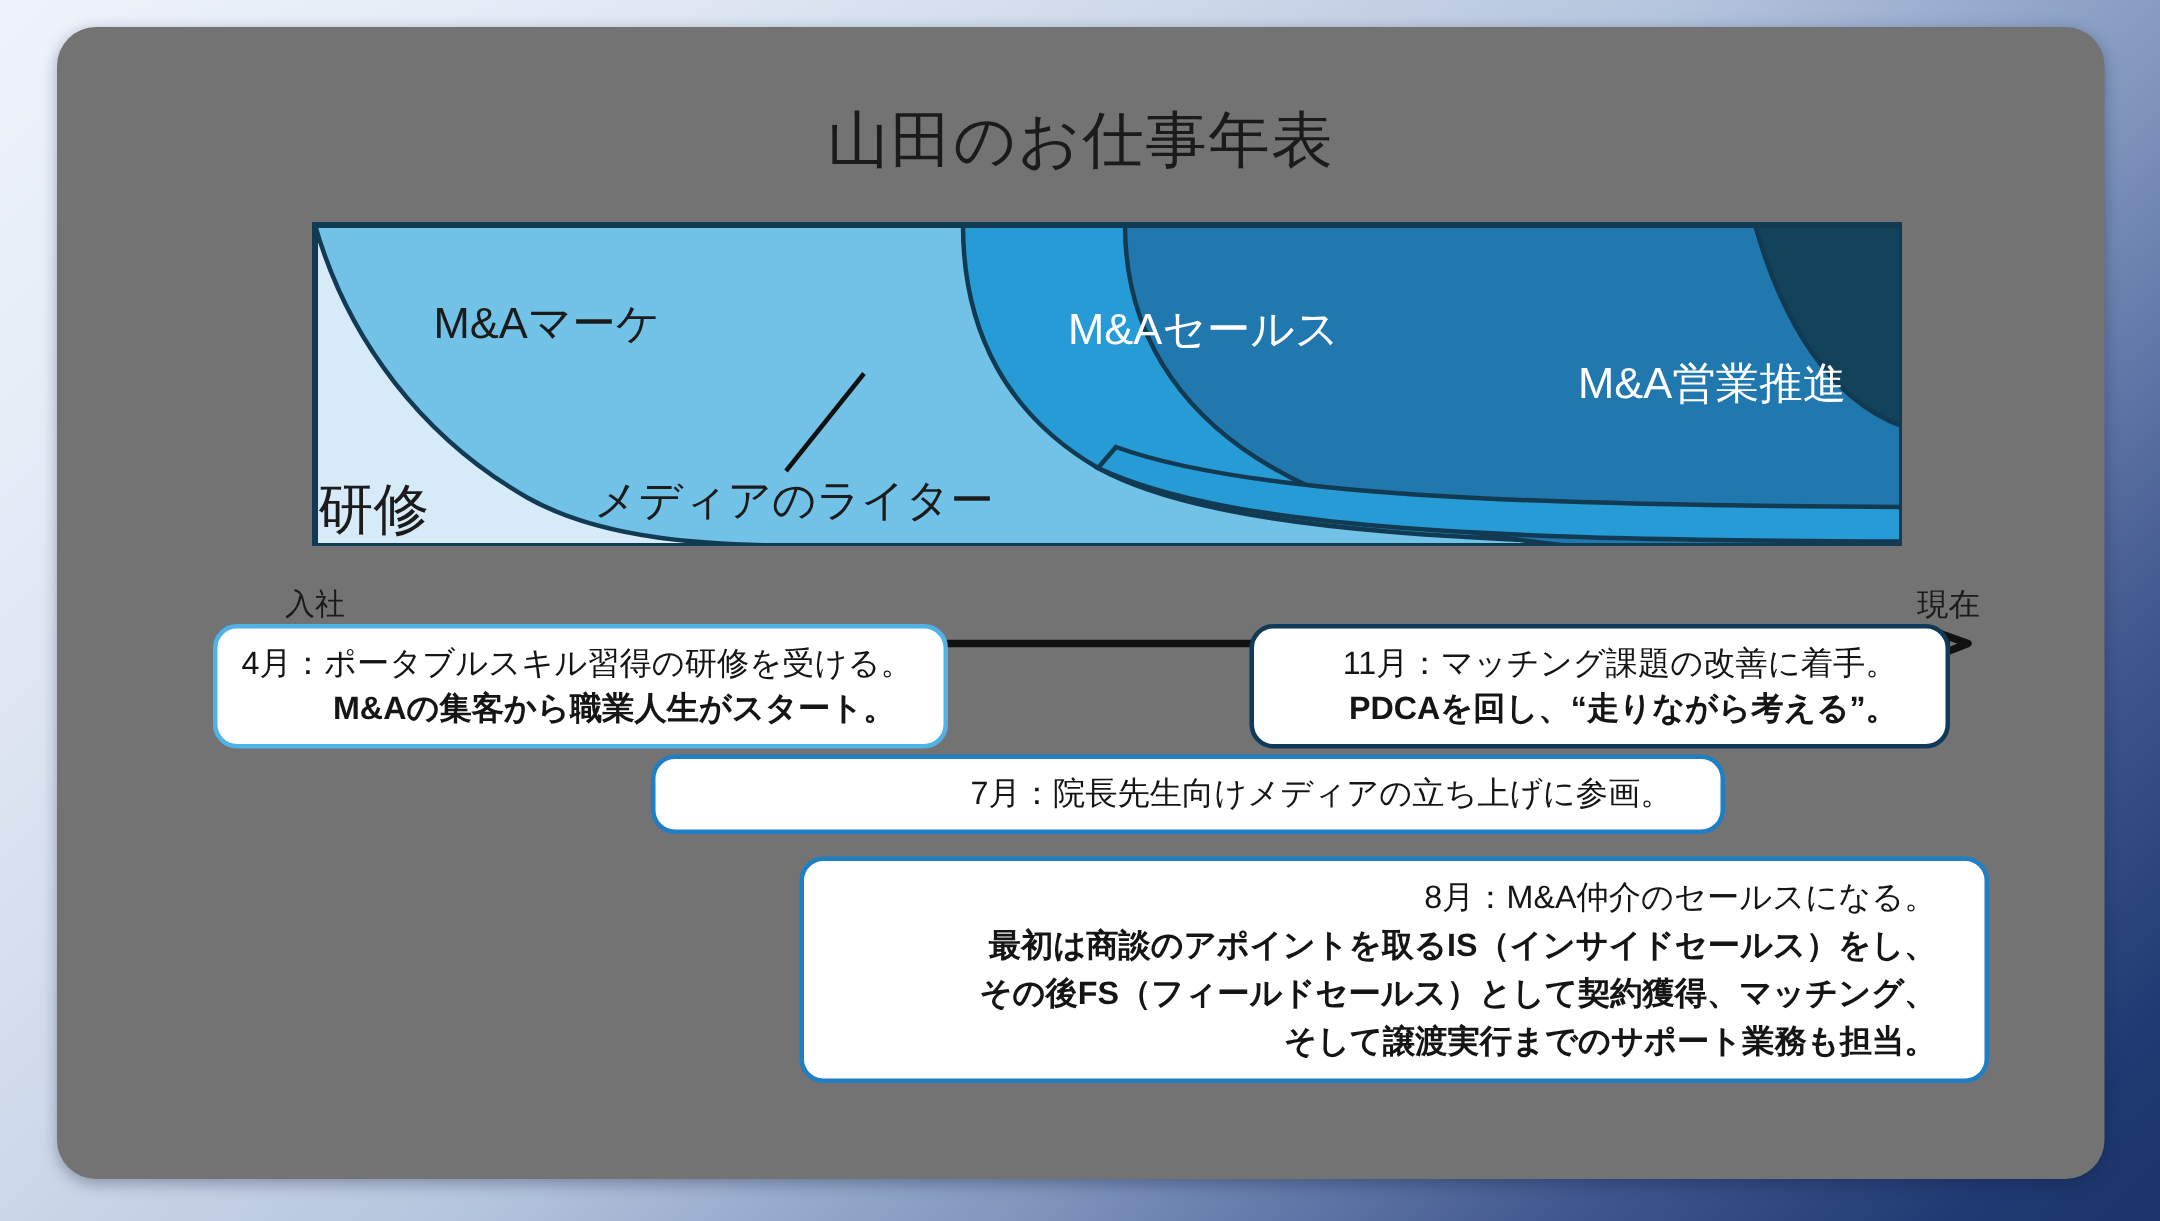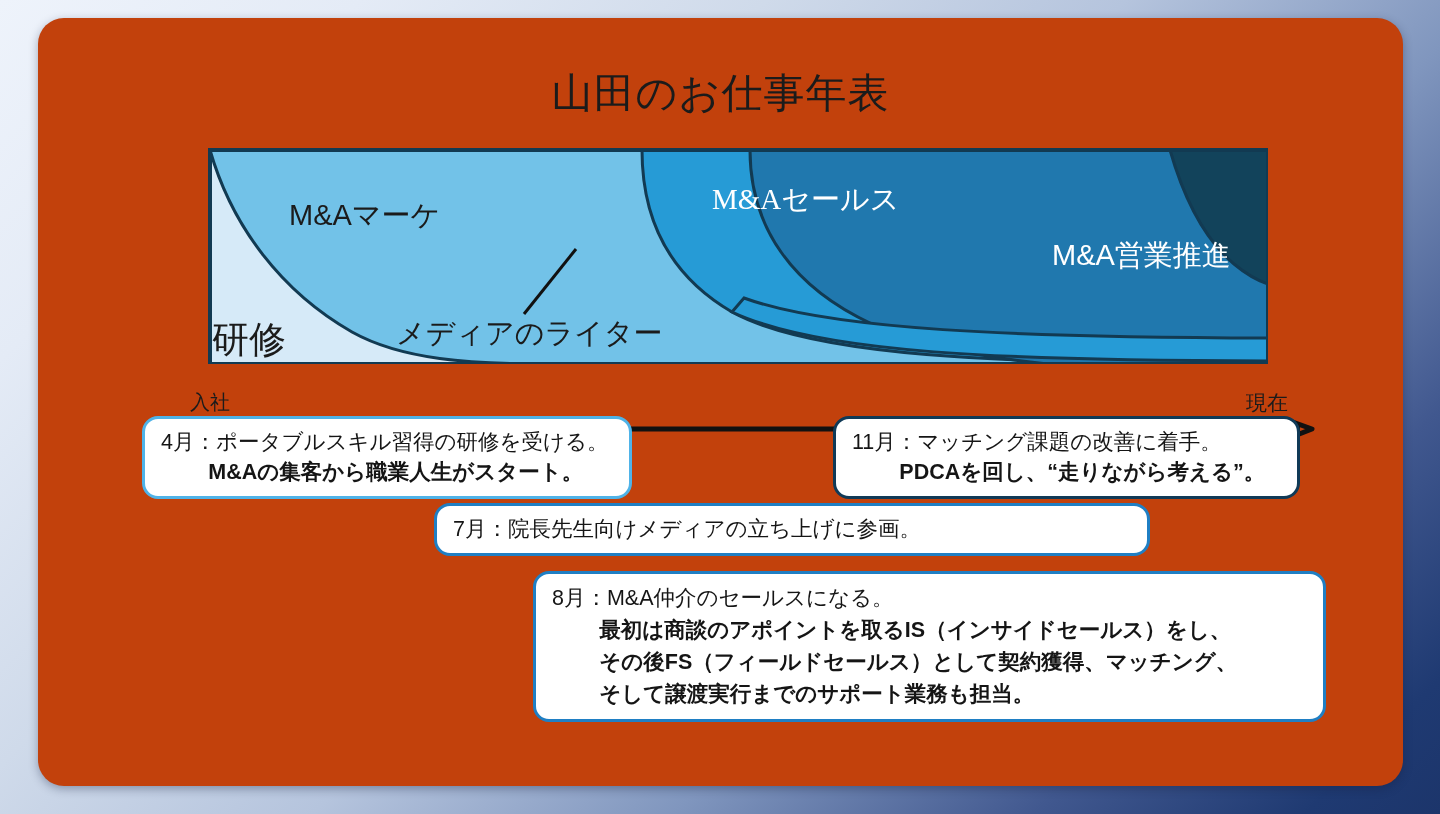--- a/index.html
+++ b/index.html
@@ -22,21 +22,21 @@
         #1c356b 100%);
   }
 
   
   #slide {
     position: absolute;
     left: 38px;
     top: 18px;
     width: 1365px;
     height: 768px;
-    background: #c2410c;
+    background: #737373;
     border-radius: 26px;
     box-shadow: 0 3px 10px rgba(20,30,60,.35);
     overflow: hidden;
   }
 
   
   #slide-title {
     position: absolute;
     left: 0; top: 48px;
     width: 1365px;
@@ -59,44 +59,45 @@
 
   .stream-label {
     position: absolute;
     font-size: 29px;
     white-space: pre;
     pointer-events: none;
   }
   #label-kenshu   { left: 40px;  top: 183px; font-size: 37px; color:#1b1b1b; }
   #label-marke    { left: 117px; top: 64px;  color:#1b1b1b; }
   #label-writer   { left: 205px; top: 182px; color:#1b1b1b;margin-left:19px; }
-  #label-sales    { left: 540px; top: 48px;  color:#ffffff;font-family:Liberation Serif, serif; }
+  #label-sales    { left: 540px; top: 68px;  color:#ffffff; }
   #label-eigyo    { left: 880px; top: 60px;  color:#ffffff;margin-top:44px; }
 
   
   #axis-start-label {
     position: absolute; left: 152px; top: 371px;
     font-size: 20px; color:#1b1b1b; white-space: pre;
   }
   #axis-end-label {
-    position: absolute; left: 1208px; top: 371px;
+    position: absolute; left: 1240px; top: 371px;
     font-size: 21px; color:#1b1b1b; white-space: pre; text-align: center;
   }
   #axis-arrow {
     position: absolute; left: 134px; top: 400px;
     width: 1158px; height: 30px;
   }
 
   
   .callout {
     position: absolute;
     background: #ffffff;
     border-radius: 16px;
     box-sizing: border-box;
     padding: 8px 32px 9px 16px;
+    text-align: right;
   }
   .callout .line {
     font-size: 21.5px;
     line-height: 30px;
     color: #151515;
     white-space: pre;
   }
   .callout .indent { padding-left: 2.2em; font-weight: bold; }
 
   #callout-apr { left: 104px; top: 398px;  width: 490px; border: 3px solid #4fb3e8; }

